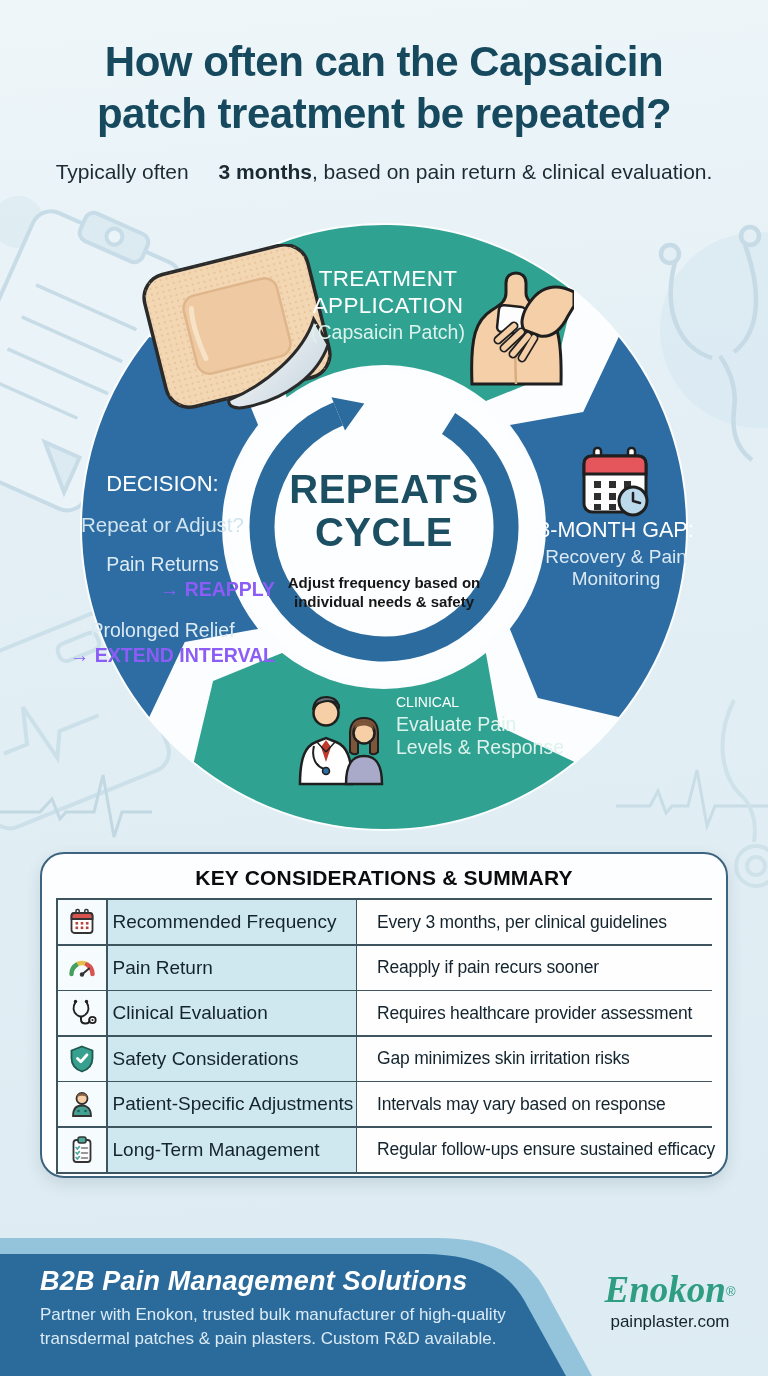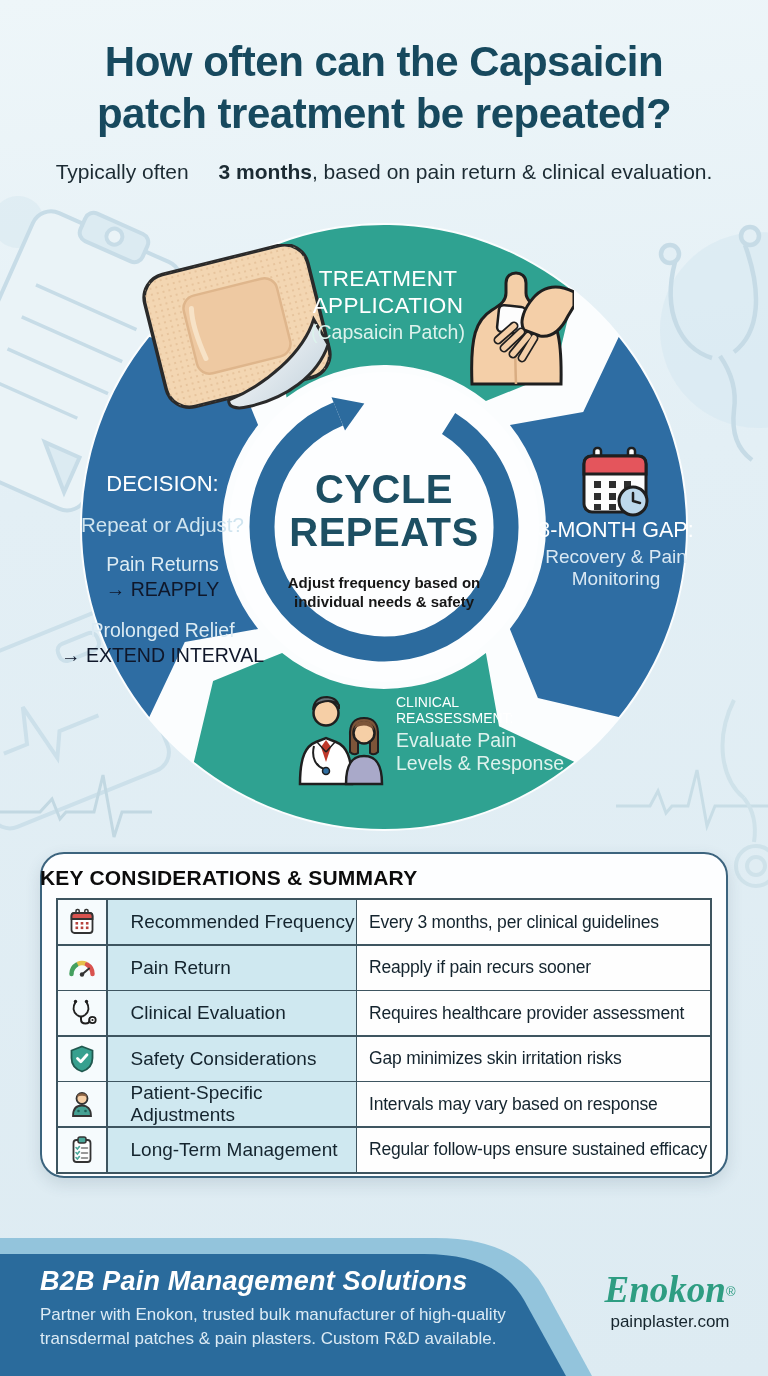--- a/index.html
+++ b/index.html
@@ -33,45 +33,45 @@
   .lbl-gap { left:518px; top:518px; width:196px; }
   .lbl-gap .seg-title { font-size:21.5px; }
   .lbl-gap .seg-sub { font-size:19px; color:#d9e8f3; line-height:1.18; margin-top:3px; }
   .lbl-reassess { left:396px; top:694px; width:220px; text-align:left; }
   .lbl-reassess .seg-title { font-size:14px; line-height:1.16; }
   .lbl-reassess .seg-sub { font-size:19.5px; color:#def2ed; line-height:1.18; margin-top:3px; }
   .lbl-decision { left:50px; top:471px; width:225px; }
   .lbl-decision .seg-title { font-size:22px; }
   .lbl-decision .dec-sub { font-size:20.5px; color:#cfe4ef; margin-top:16px; }
   .dec-item { margin-top:15px; font-size:19.5px; color:#dcebf3; line-height:1.3; }
-  .dec-item .action { display:block; font-weight:400; color:#0f172a; }
+  .dec-item .action { display:block; font-weight:700; color:#8b5cf6;text-align:right; }
   .lbl-center { left:274px; top:468px; width:220px; text-align:center; }
   .lbl-center .big { font-size:40px; font-weight:800; color:#1d4f63; line-height:1.07; letter-spacing:.5px; }
   .lbl-center .small { font-size:15px; font-weight:600; color:#161616; line-height:1.28; margin-top:19px; }
 
   
   .card {
     left:40px; top:852px; width:688px; height:326px;
     background:#fdfeff; border:2.5px solid #3c647e; border-radius:24px;
     box-shadow:0 6px 16px rgba(40,70,90,.14);
   }
   .card-title {
-    top:866px; left:40px; width:688px; text-align:left;
+    top:866px; left:40px; width:688px; text-align:center;
     font-size:21px; font-weight:800; color:#0c0c0c; letter-spacing:.2px;
   }
   .tbl {
     left:56px; top:898px; width:656px;
     border:2px solid #3e5560; background:#3e5560;
     display:grid; grid-template-columns:48px 248px 1fr;
     grid-auto-rows:44px; gap:1.5px;
   }
   .cell { display:flex; align-items:center; }
   .c-icon { background:#f6fbfd; justify-content:center; }
-  .c-label { background:#cfe8f0; padding-left:23px; font-size:19px; color:#14242e; }
-  .c-value { background:#fefefe; padding-left:12px; font-size:17.5px; color:#14242e; letter-spacing:-0.2px; white-space:nowrap; }
+  .c-label { background:#cfe8f0; padding-left:5px; font-size:19px; color:#14242e; }
+  .c-value { background:#fefefe; padding-left:20px; font-size:17.5px; color:#14242e; letter-spacing:-0.2px; white-space:nowrap; }
 
   
   #footer-svg { left:0; top:1230px; }
   .f-head { left:40px; top:1266px; width:520px; font-size:27px; font-weight:800; color:#ffffff; letter-spacing:.2px;font-style:italic; }
   .f-body { left:40px; top:1303px; width:520px; font-size:17px; color:#dcebf5; line-height:1.42; }
   .brand { left:586px; top:1268px; width:168px; text-align:center; }
   .brand-name { font-family:"Liberation Serif", serif; font-style:italic; font-weight:700; font-size:37px; color:#2e9d82; }
   .brand-r { font-size:13px; vertical-align:super; color:#2e9d82; font-style:normal; }
   .brand-site { font-size:17px; color:#15242c; margin-top:1px; }
 </style>
@@ -215,43 +215,42 @@
 <div class="abs seg-label lbl-gap">
   <div class="seg-title">3-MONTH GAP:</div>
   <div class="seg-sub">
     <span>Recovery &amp; Pain</span><br>
     <span>Monitoring</span>
   </div>
 </div>
 
 <div class="abs seg-label lbl-reassess">
   <div class="seg-title">CLINICAL</div>
-  <div class="seg-title">REASSESSMENT:</div>
   <div class="seg-sub">
     <span>Evaluate Pain</span><br>
     <span>Levels &amp; Response</span>
   </div>
 </div>
 
 <div class="abs seg-label lbl-decision">
   <div class="seg-title">DECISION:</div>
   <div class="dec-sub">Repeat or Adjust?</div>
   <div class="dec-item">
     <span>Pain Returns</span>
     <span class="action">→ REAPPLY</span>
   </div>
   <div class="dec-item">
     <span>Prolonged Relief</span>
     <span class="action">→ EXTEND INTERVAL</span>
   </div>
 </div>
 
 <div class="abs lbl-center">
+  <div class="big">REPEATS</div>
   <div class="big">CYCLE</div>
-  <div class="big">REPEATS</div>
   <div class="small">
     <span>Adjust frequency based on</span><br>
     <span>individual needs &amp; safety</span>
   </div>
 </div>
 
 <div class="abs card"></div>
 <div class="abs card-title">KEY CONSIDERATIONS &amp; SUMMARY</div>
 
 <div class="abs tbl">

